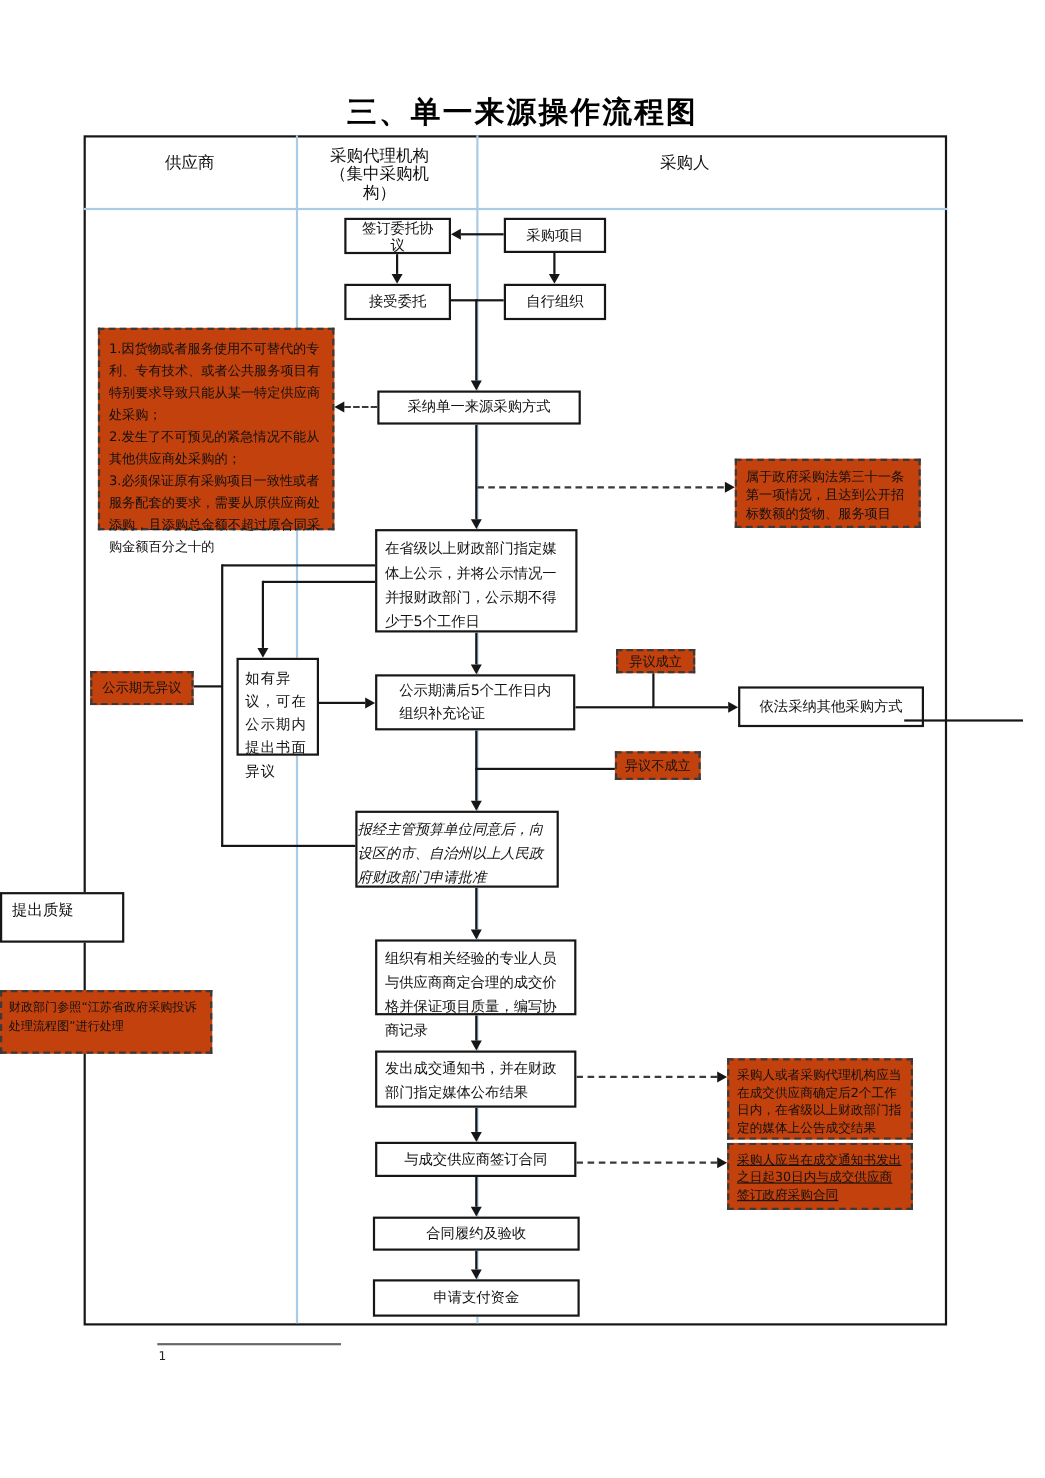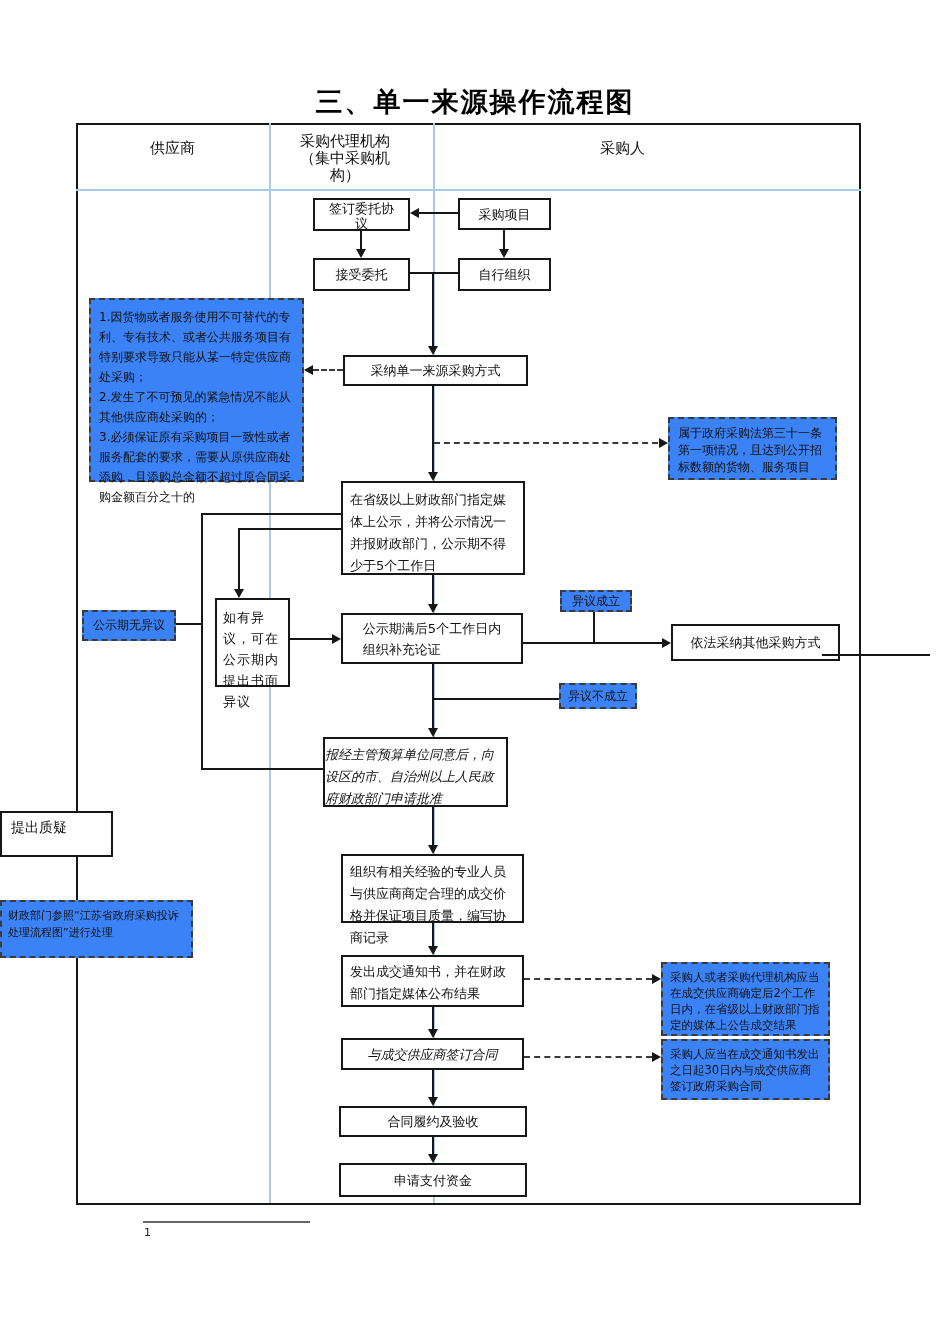--- a/index.html
+++ b/index.html
@@ -6,21 +6,21 @@
   body{width:950px;height:1344px;position:relative;font-family:"DejaVu Sans",sans-serif;color:#111;}
   #canvas{position:absolute;left:0;top:0;width:930px;height:1344px;overflow:hidden;}
   .title{position:absolute;left:0;top:84px;width:950px;text-align:center;font-size:27px;font-weight:bold;letter-spacing:2px;color:#000;}
   .frame{position:absolute;left:76px;top:123px;width:785px;height:1082px;border:2px solid #161616;box-sizing:border-box;z-index:1;}
   .lane-v{position:absolute;width:2px;background:#a9cbe6;z-index:1;}
   .lane-h{position:absolute;height:2px;background:#a9cbe6;z-index:1;}
   .lane-label{position:absolute;font-size:15px;text-align:center;line-height:17px;z-index:3;}
   .pre{white-space:pre-line;}
   .box{position:absolute;border:2px solid #161616;background:#fff;font-size:13px;box-sizing:border-box;z-index:3;}
   .bc{display:flex;align-items:center;justify-content:center;line-height:17px;}
-  .dashed{position:absolute;border:2px dashed #3a3a3a;background:#3b82f6;box-sizing:border-box;z-index:3;font-size:12px;}
+  .dashed{position:absolute;border:2px dashed #3a3a3a;background:#c2410c;box-sizing:border-box;z-index:3;font-size:12px;}
   .hl{position:absolute;height:2px;background:#161616;z-index:2;}
   .vl{position:absolute;width:2px;background:#161616;z-index:2;}
   .dh{position:absolute;height:0;border-top:2px dashed #3a3a3a;z-index:2;}
   .ad,.ar,.al{position:absolute;width:0;height:0;z-index:2;}
   .ad{border-left:5px solid transparent;border-right:5px solid transparent;border-top:9px solid #161616;}
   .ar{border-top:5px solid transparent;border-bottom:5px solid transparent;border-left:9px solid #161616;}
   .al{border-top:5px solid transparent;border-bottom:5px solid transparent;border-right:9px solid #161616;}
   .top4{z-index:4;}
   .fnline{position:absolute;left:143px;top:1221px;width:167px;height:2px;background:#666;z-index:1;}
   .fnnum{position:absolute;left:144px;top:1226px;font-size:11px;color:#222;z-index:1;}
@@ -65,26 +65,26 @@
   <div class="dashed bc" style="left:559px;top:683px;width:78px;height:26px;">异议不成立</div>
   <div class="box bc" style="left:671px;top:624px;width:169px;height:37px;">依法采纳其他采购方式</div>
 
   <div class="box" style="left:323px;top:737px;width:185px;height:70px;padding:5px 0;line-height:22px;font-style:italic;">报经主管预算单位同意后，向设区的市、自治州以上人民政府财政部门申请批准</div>
 
   <div class="box" style="left:0px;top:811px;width:113px;height:46px;padding:6px 9px;font-size:14px;">提出质疑</div>
   <div class="dashed" style="left:0px;top:900px;width:193px;height:58px;padding:5px 6px;line-height:17px;font-size:11px;">财政部门参照“江苏省政府采购投诉处理流程图”进行处理</div>
 
   <div class="box" style="left:341px;top:854px;width:183px;height:69px;padding:5px 7px;line-height:22px;">组织有相关经验的专业人员与供应商商定合理的成交价格并保证项目质量，编写协商记录</div>
   <div class="box" style="left:341px;top:955px;width:183px;height:52px;padding:4px 7px;line-height:22px;text-align:left;">发出成交通知书，并在财政部门指定媒体公布结果</div>
-  <div class="box bc" style="left:341px;top:1038px;width:183px;height:32px;font-style:italic;">与成交供应商签订合同</div>
+  <div class="box bc" style="left:341px;top:1038px;width:183px;height:32px;">与成交供应商签订合同</div>
   <div class="box bc" style="left:339px;top:1106px;width:188px;height:31px;">合同履约及验收</div>
   <div class="box bc" style="left:339px;top:1163px;width:188px;height:34px;">申请支付资金</div>
 
   <div class="dashed" style="left:661px;top:942px;width:169px;height:74px;padding:5px 7px;line-height:16px;font-size:11.5px;margin-top:20px;">采购人或者采购代理机构应当在成交供应商确定后2个工作日内，在省级以上财政部门指定的媒体上公告成交结果</div>
-  <div class="dashed" style="left:661px;top:1039px;width:169px;height:61px;padding:5px 7px;line-height:16px;font-size:11.5px;">采购人应当在成交通知书发出之日起30日内与成交供应商签订政府采购合同</div>
+  <div class="dashed" style="left:661px;top:1039px;width:169px;height:61px;padding:5px 7px;line-height:16px;font-size:11.5px;text-decoration:underline;">采购人应当在成交通知书发出之日起30日内与成交供应商签订政府采购合同</div>
 
   <div class="hl" style="left:419px;top:212px;width:39px;"></div>
   <div class="al" style="left:410px;top:208px;"></div>
 
   <div class="vl" style="left:360px;top:231px;height:18px;"></div>
   <div class="ad" style="left:356px;top:249px;"></div>
 
   <div class="vl" style="left:503px;top:230px;height:19px;"></div>
   <div class="ad" style="left:499px;top:249px;"></div>
 

